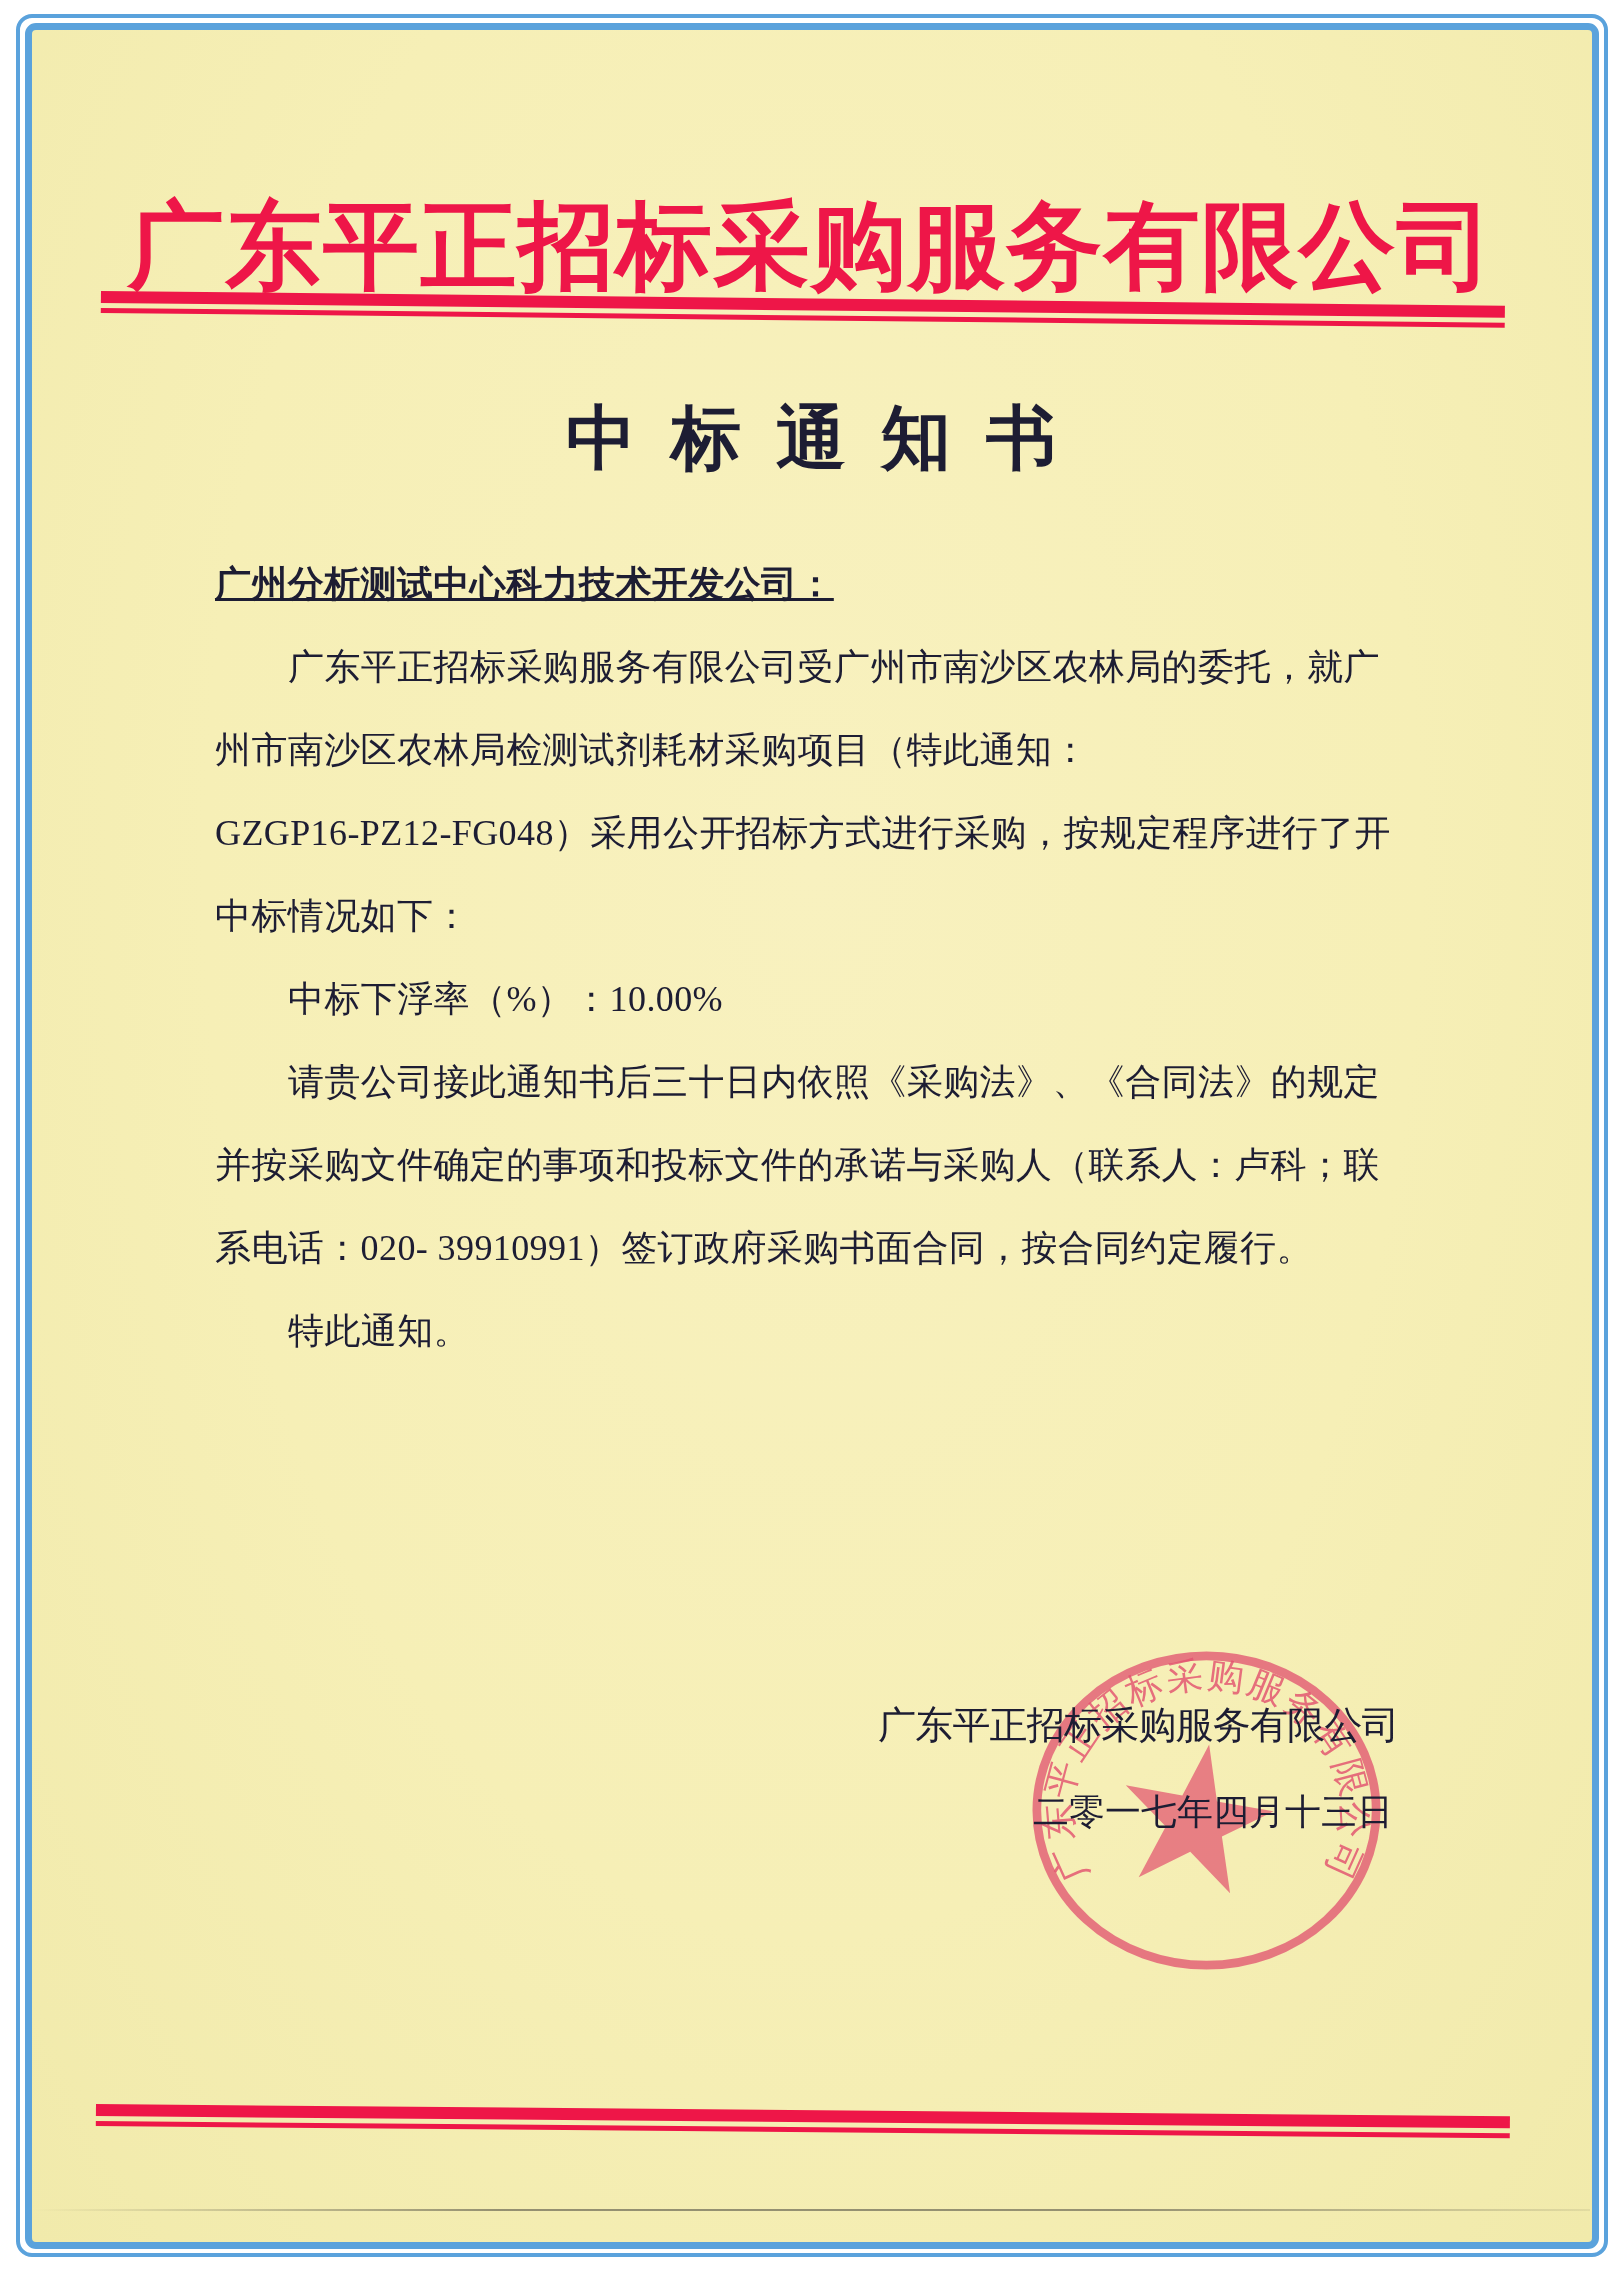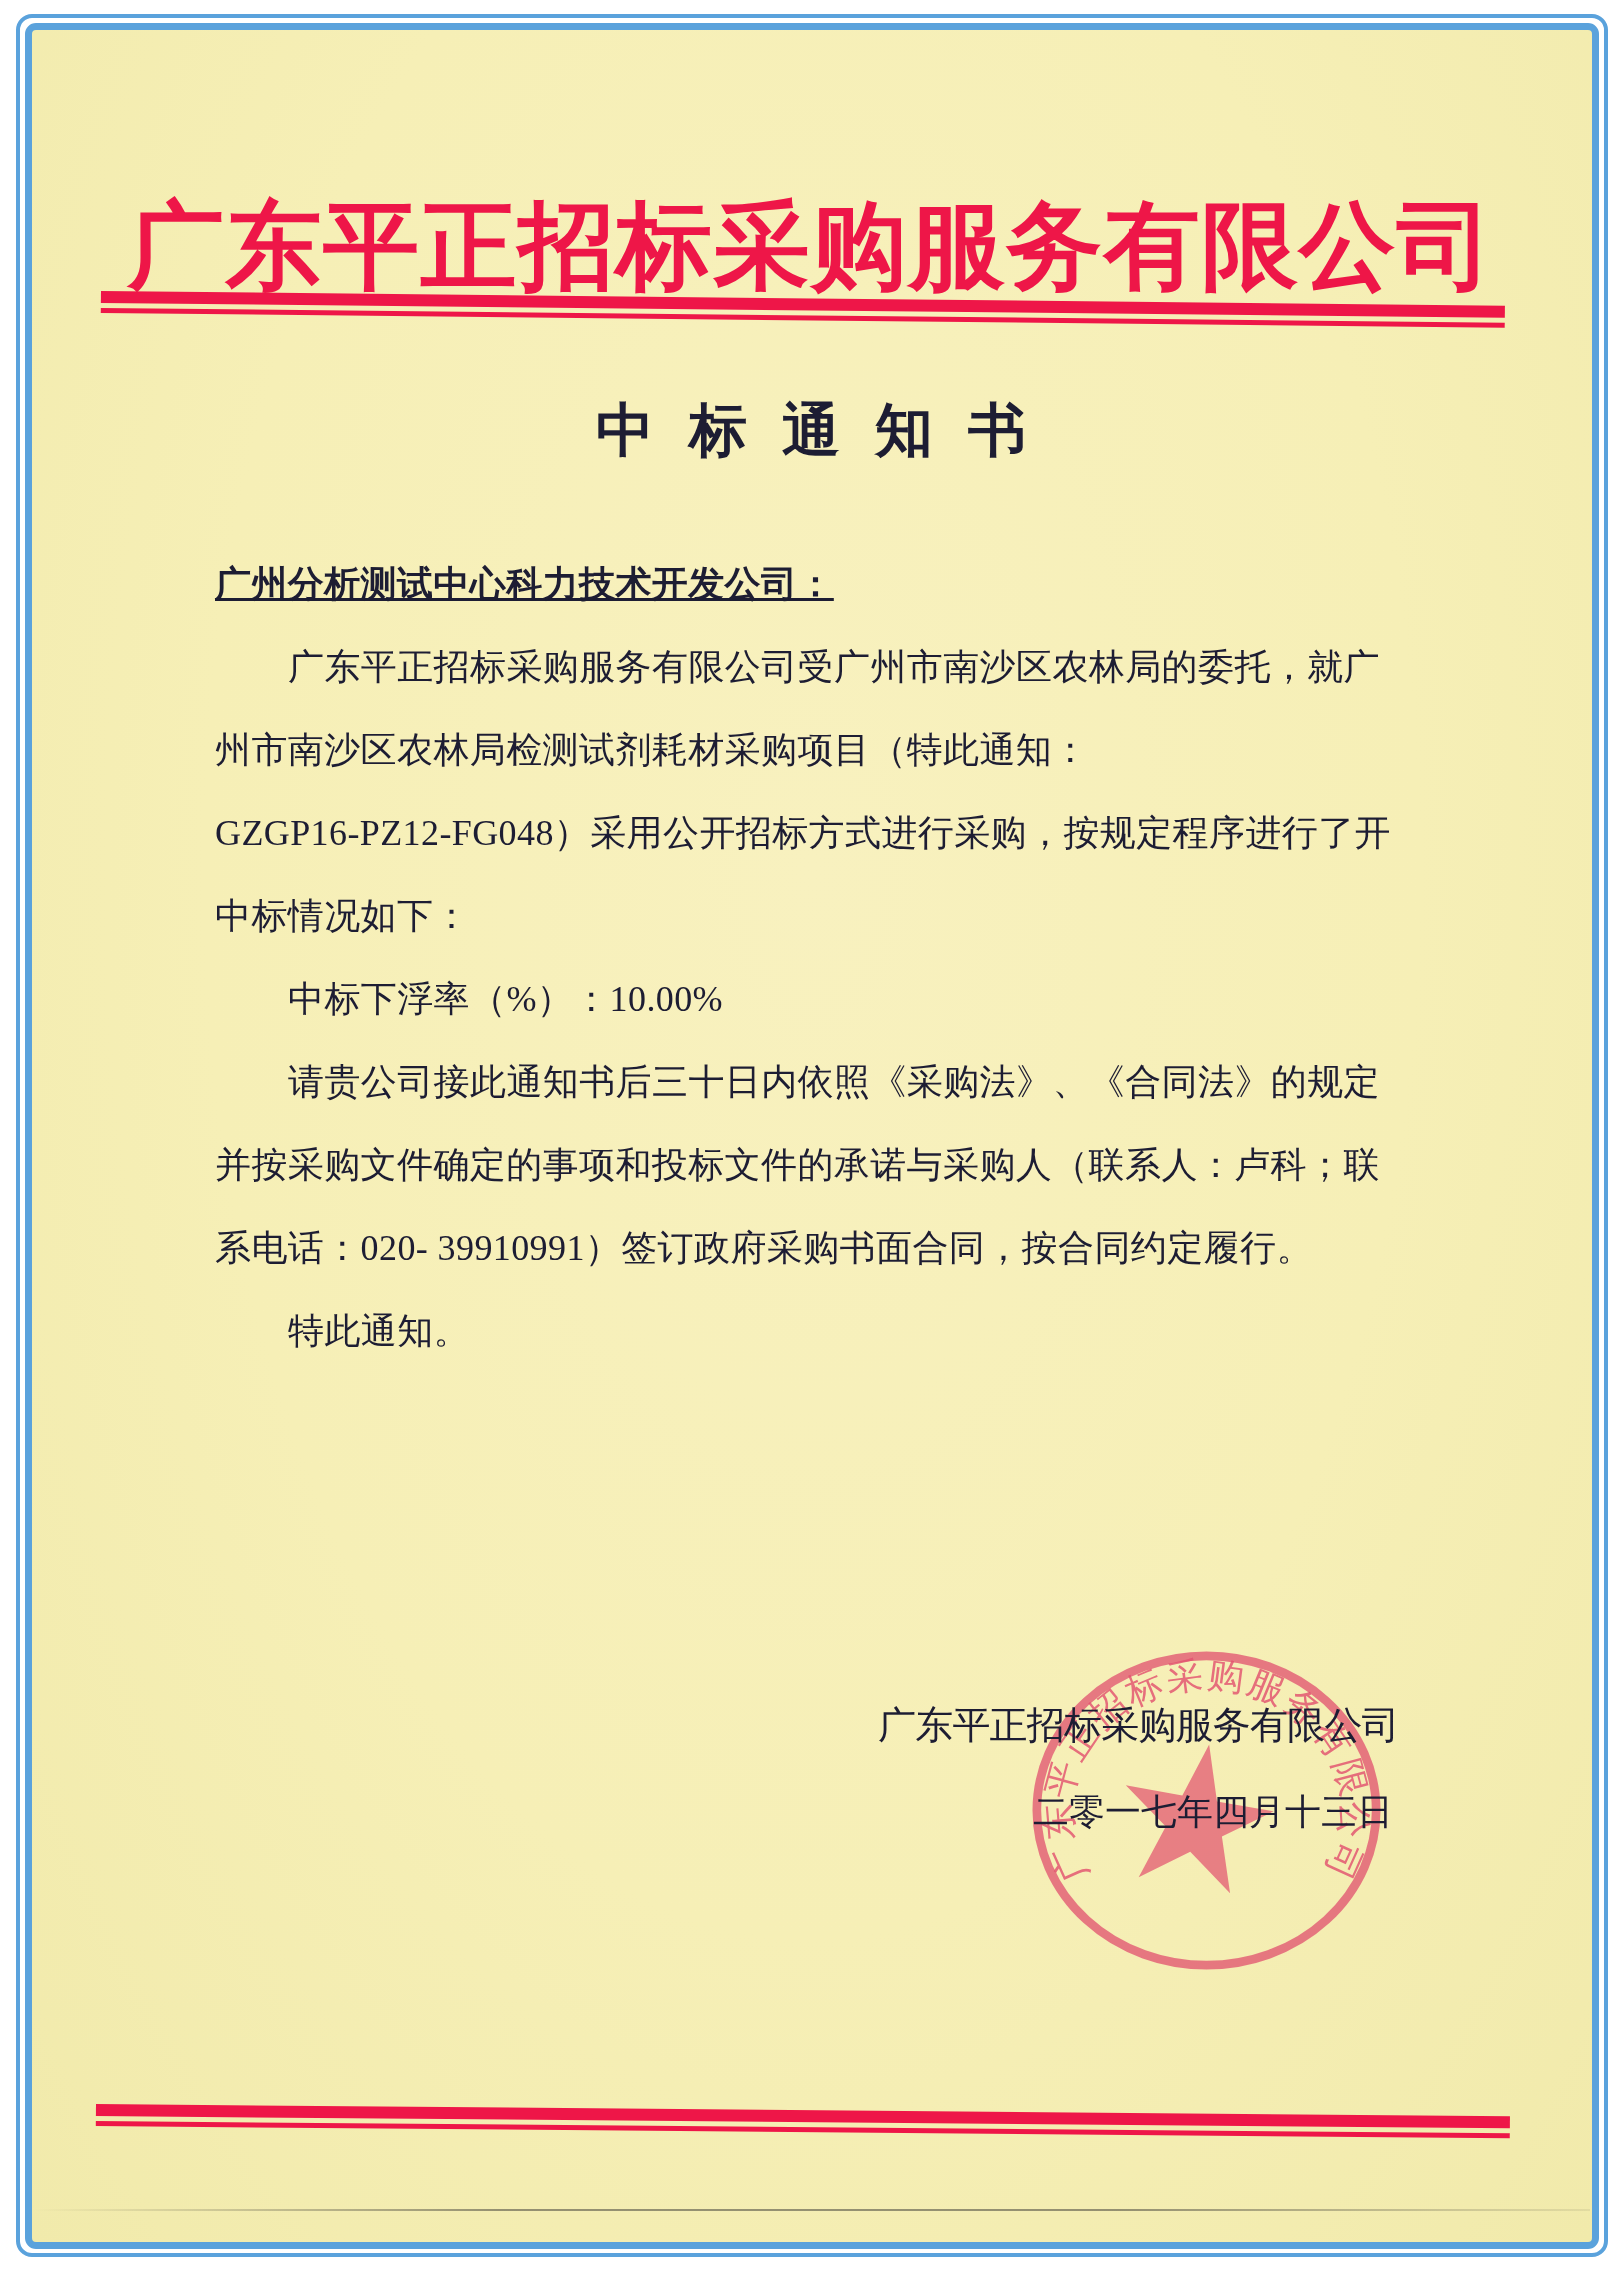--- a/index.html
+++ b/index.html
@@ -21,21 +21,21 @@
     font-size:96px;font-weight:bold;color:#ee1648;letter-spacing:1.6px;white-space:nowrap;
   }
   .head-rule{
     position:absolute;left:101px;top:291px;width:1404px;
     transform:rotate(0.6deg);transform-origin:0 0;
   }
   .head-rule .bar-thick,.foot-rule .bar-thick{height:12px;background:#ee1648;}
   .head-rule .bar-thin,.foot-rule .bar-thin{height:5.5px;background:#ee1648;margin-top:4.7px;}
   .doc-title{
     position:absolute;left:0;top:392px;width:1622px;text-align:center;
-    font-size:58px;font-weight:bold;color:#1d1d33;
+    font-size:70px;font-weight:bold;color:#1d1d33;
     letter-spacing:35px;text-indent:35px;white-space:nowrap;
   }
   .body-block{
     position:absolute;left:215px;top:543px;width:1232px;
     font-size:36px;line-height:83px;color:#1d1d33;letter-spacing:0.4px;
   }
   .body-block .line{white-space:nowrap;}
   .body-block .indent{text-indent:73px;}
   .body-block .bold{font-weight:bold;text-decoration:underline;}
   .sign-company{

